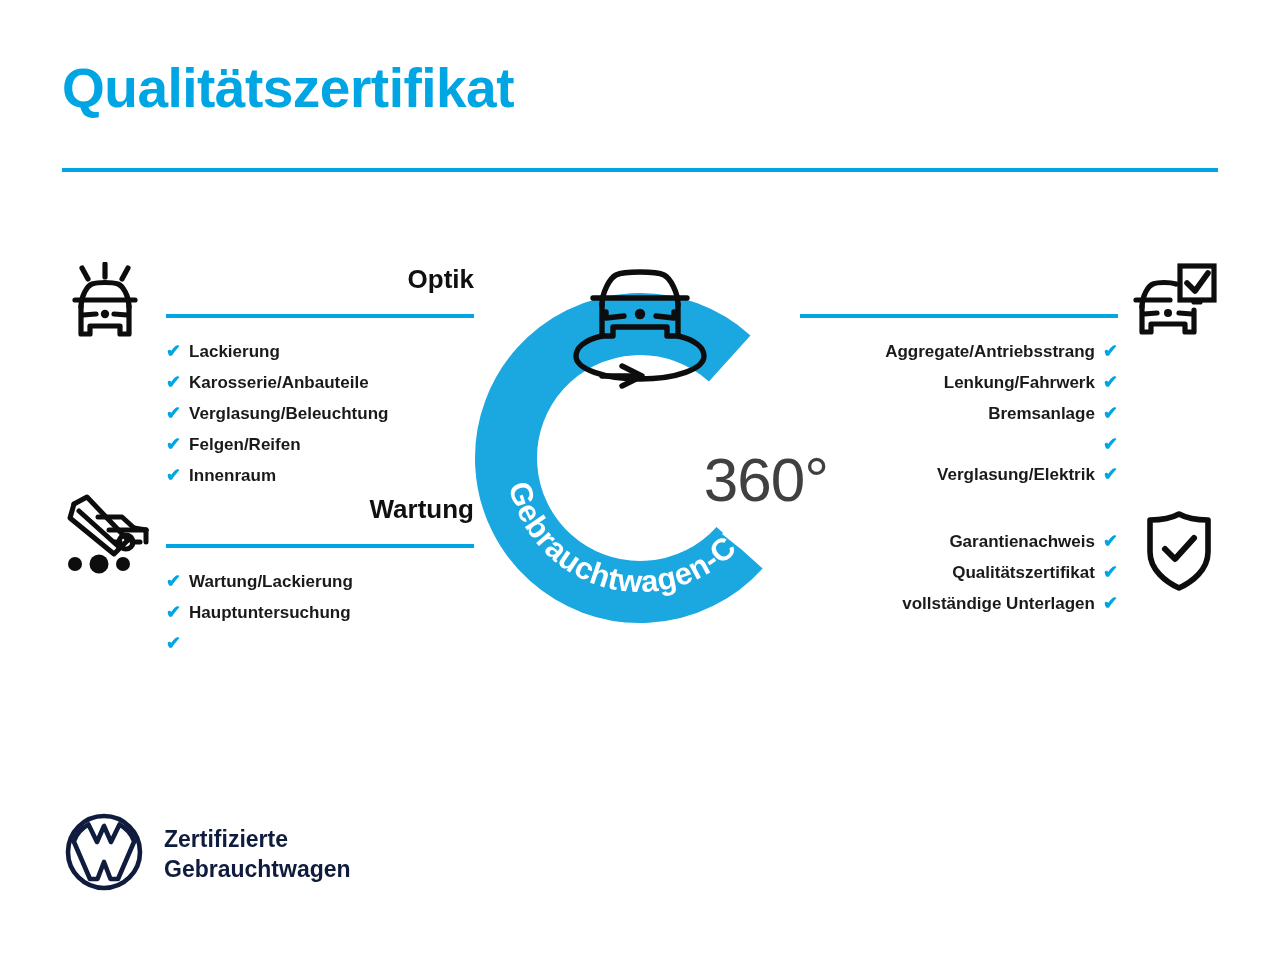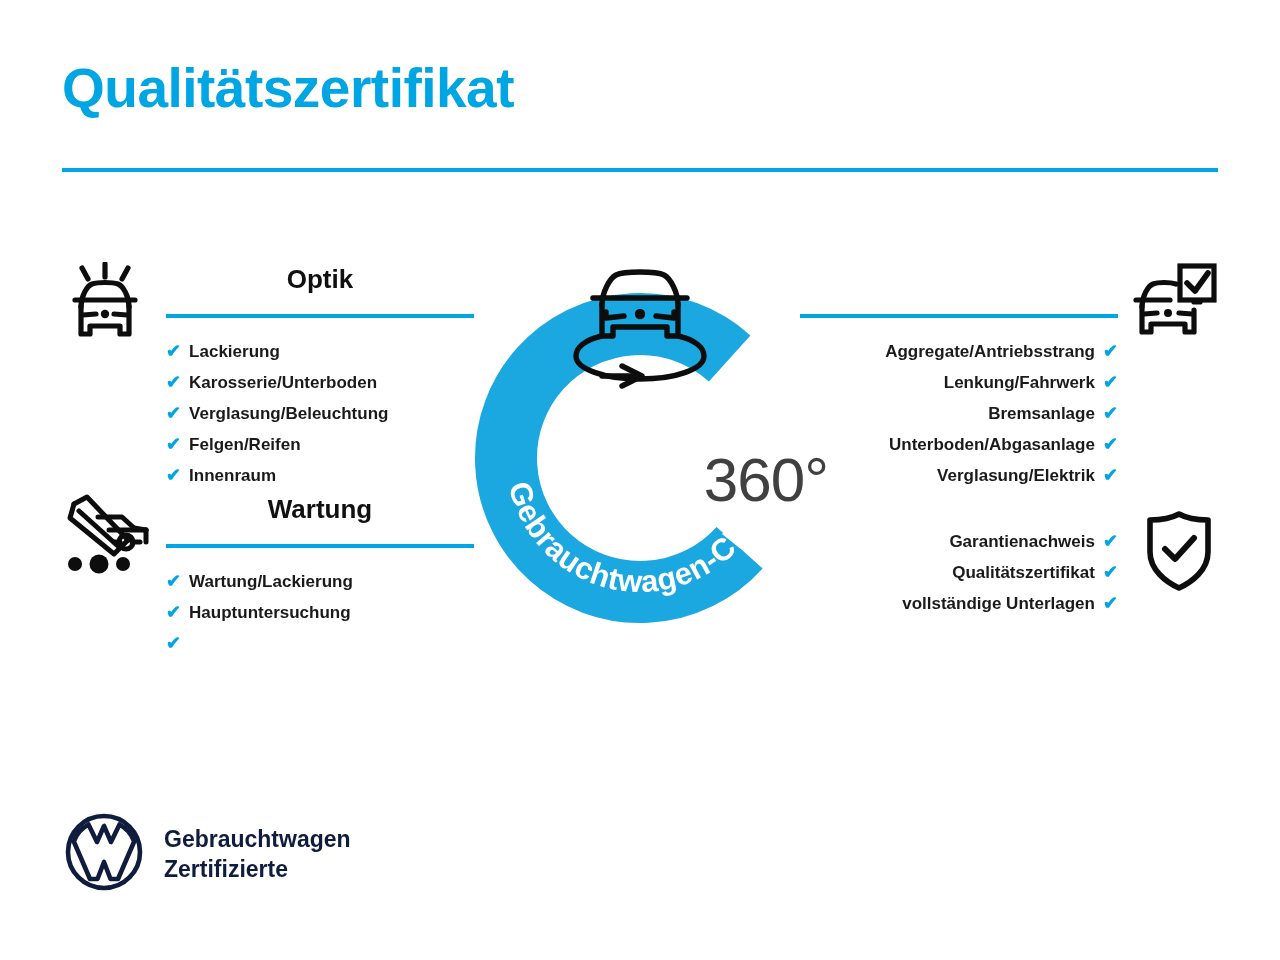--- a/index.html
+++ b/index.html
@@ -27,21 +27,21 @@
   .block-left  { left: 62px;  width: 412px; }
   .block-right { left: 800px; width: 418px; }
 
   .block-head {
     position: relative; height: 56px;
   }
   .block-title {
     font-size: 26px; font-weight: 700; color: #101010;
     line-height: 34px; white-space: nowrap;
   }
-  .block-left .block-head  { padding-left: 104px; text-align: center; }
+  .block-left .block-head  { padding-left: 104px; text-align: right; }
   .block-right .block-head { padding-right: 100px; text-align: right; }
 
   .block-rule {
     position: absolute; bottom: 0; height: 4px; background: #00A5E3;
   }
   .block-left .block-rule  { left: 104px; right: 0; }
   .block-right .block-rule { left: 0; right: 100px; }
 
   .items { margin-top: 18px; list-style: none; }
   .item {
@@ -108,21 +108,21 @@
       <div class="block-title">Optik</div>
       <div class="block-rule"></div>
     </div>
     <ul class="items">
       <li class="item">
         <span class="check">✔</span>
         <span>Lackierung</span>
       </li>
       <li class="item">
         <span class="check">✔</span>
-        <span>Karosserie/Unterboden</span>
+        <span>Karosserie/Anbauteile</span>
       </li>
       <li class="item">
         <span class="check">✔</span>
         <span>Verglasung/Beleuchtung</span>
       </li>
       <li class="item">
         <span class="check">✔</span>
         <span>Felgen/Reifen</span>
       </li>
       <li class="item">
@@ -197,21 +197,20 @@
       </li>
       <li class="item">
         <span>Lenkung/Fahrwerk</span>
         <span class="check">✔</span>
       </li>
       <li class="item">
         <span>Bremsanlage</span>
         <span class="check">✔</span>
       </li>
       <li class="item">
-        <span>Unterboden/Abgasanlage</span>
         <span class="check">✔</span>
       </li>
       <li class="item">
         <span>Verglasung/Elektrik</span>
         <span class="check">✔</span>
       </li>
     </ul>
   </div>
 
   <div class="block block-right" id="block-garantie">
@@ -270,18 +269,18 @@
 
   <div class="vw-lockup">
     <div>
       <svg width="80" height="80" viewBox="0 0 80 80">
         <circle cx="40" cy="40" r="36" fill="none" stroke="#101C3E" stroke-width="4.6"></circle>
         <path d="M40 14 L33 30 L24.5 12.5 C18 16 12.5 22 9.8 29.5 L26 67 L33.5 67 L40 50 L46.5 67 L54 67 L70.2 29.5
                  C67.5 22 62 16 55.5 12.5 L47 30 Z" fill="none" stroke="#101C3E" stroke-width="4.6" stroke-linejoin="round"></path>
       </svg>
     </div>
     <div>
+      <div class="vw-text">Zertifizierte</div>
       <div class="vw-text">Gebrauchtwagen</div>
-      <div class="vw-text">Zertifizierte</div>
     </div>
   </div>
 
 </div>
 
 </body></html>

